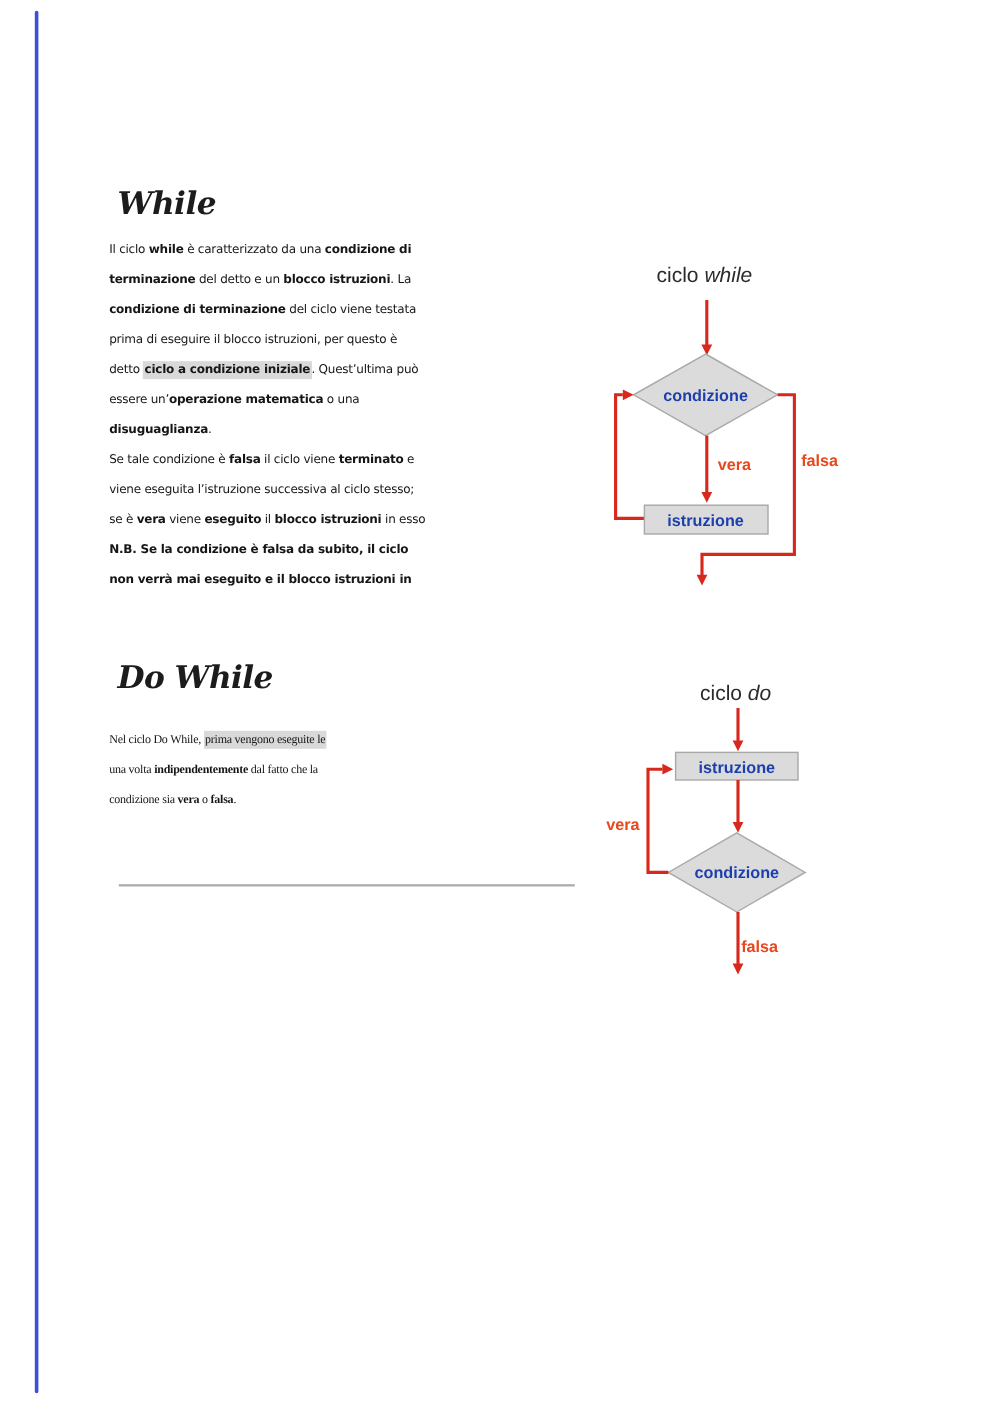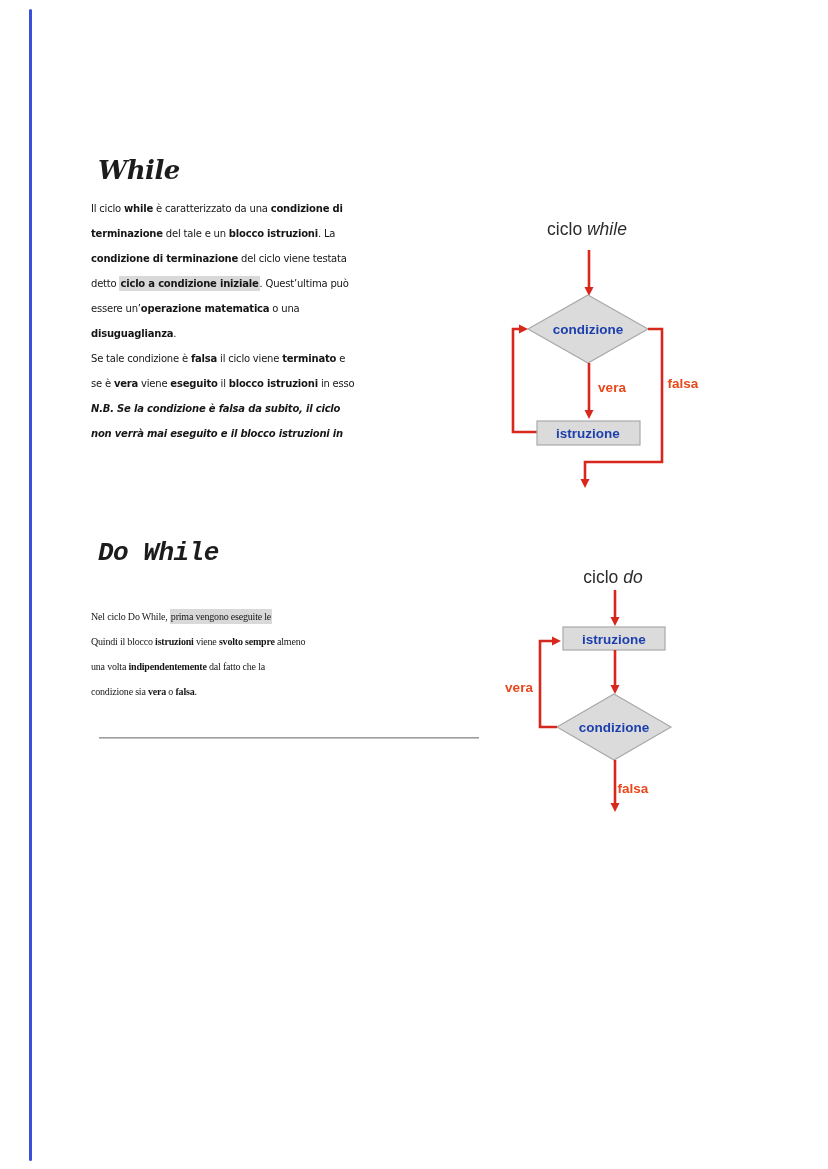--- a/index.html
+++ b/index.html
@@ -3,28 +3,28 @@
 <meta charset="utf-8">
 <style>
   html,body{margin:0;padding:0;background:#ffffff;}
   .page{position:relative;width:828px;height:1169px;background:#ffffff;overflow:hidden;
         font-family:"DejaVu Sans",sans-serif;}
   .margin-line{position:absolute;left:29px;top:9px;width:3px;height:1152px;border-radius:2px;
         background:var(--margin-line-blue,#3b4fd8);}
   .script-h{position:absolute;font-family:"DejaVu Serif",serif;font-style:italic;font-weight:bold;
         color:#1c1c1c;letter-spacing:-0.5px;line-height:1;}
   #while-heading{left:98px;top:157px;font-size:26px;}
-  #dowhile-heading{left:98px;top:540px;font-size:26px;font-family:Liberation Mono, monospace;}
+  #dowhile-heading{left:98px;top:552px;font-size:26px;}
   .body-text{position:absolute;left:91px;width:392px;font-size:10px;line-height:25px;
         color:var(--body-text,#161616);letter-spacing:-0.2px;}
   #while-paragraph{top:196px;}
   #dowhile-paragraph{top:604px;font-family:Liberation Serif, serif;}
   .tl{height:25px;white-space:nowrap;}
   .b{font-weight:bold;}
-  .i{font-style:italic;}
+  .i{}
   .hl{background:var(--highlight-gray,#d9d9d9);padding:2px 1px;}
   .divider{position:absolute;left:99px;top:737px;width:380px;height:2px;
         background:linear-gradient(to bottom,#8a8a8a,#d6d6d6);}
   .diagram{position:absolute;}
   #while-flowchart{left:490px;top:210px;}
   #do-flowchart{left:490px;top:550px;}
   .flow-line{stroke:var(--arrow-red,#d8271c);stroke-width:2.6;fill:none;}
   .arrow{fill:var(--arrow-red,#d8271c);stroke:none;}
   .shape{fill:var(--shape-fill,#dbdbdb);stroke:var(--shape-border,#a9a9a9);stroke-width:1.2;}
   .shape-label{fill:var(--shape-text-blue,#1d3fad);font-weight:bold;font-size:13.5px;
@@ -39,36 +39,37 @@
 <body>
 
 <div class="page">
 
   <div class="margin-line"></div>
 
   <div id="while-heading" class="script-h">While</div>
 
   <div id="while-paragraph" class="body-text">
       <div class="tl"><span>Il ciclo </span><span class="b">while</span><span> è caratterizzato da una </span><span class="b">condizione di</span></div>
-      <div class="tl"><span class="b">terminazione</span><span> del tale e un </span><span class="b">blocco istruzioni</span><span>.  La</span></div>
+      <div class="tl"><span class="b">terminazione</span><span> del detto e un </span><span class="b">blocco istruzioni</span><span>.  La</span></div>
       <div class="tl"><span class="b">condizione di terminazione</span><span> del ciclo viene testata</span></div>
+      <div class="tl"><span>prima di eseguire il blocco istruzioni,  per questo è</span></div>
       <div class="tl"><span>detto </span><span class="b hl">ciclo a condizione iniziale</span><span>. Quest’ultima può</span></div>
       <div class="tl"><span>essere un’</span><span class="b">operazione matematica</span><span> o una</span></div>
       <div class="tl"><span class="b">disuguaglianza</span><span>.</span></div>
       <div class="tl"><span>Se tale condizione è </span><span class="b">falsa</span><span> il ciclo viene </span><span class="b">terminato</span><span> e</span></div>
+      <div class="tl"><span>viene eseguita l’istruzione successiva al ciclo stesso;</span></div>
       <div class="tl"><span>se è </span><span class="b">vera</span><span> viene </span><span class="b">eseguito</span><span> il </span><span class="b">blocco istruzioni</span><span> in esso</span></div>
       <div class="tl"><span class="b i">N.B. Se la condizione è falsa da subito,  il ciclo</span></div>
       <div class="tl"><span class="b i">non verrà mai eseguito e il blocco istruzioni in</span></div>
     </div>
 
   <div id="dowhile-heading" class="script-h">Do While</div>
 
   <div id="dowhile-paragraph" class="body-text">
       <div class="tl"><span>Nel ciclo Do While, </span><span class="hl">prima vengono eseguite le</span></div>
-      <div class="tl"><span>Quindi il blocco </span><span class="b">istruzioni</span><span> viene </span><span class="b">svolto sempre</span><span> almeno</span></div>
       <div class="tl"><span>una volta </span><span class="b">indipendentemente</span><span> dal fatto che la</span></div>
       <div class="tl"><span>condizione sia </span><span class="b">vera</span><span> o </span><span class="b">falsa</span><span>.</span></div>
     </div>
 
   <div class="divider"></div>
 
   <svg id="while-flowchart" class="diagram" width="230" height="300" viewBox="0 0 230 300">
     <text class="diag-title" x="97" y="25" text-anchor="middle"><tspan>ciclo </tspan><tspan class="it">while</tspan></text>
 
     <path class="flow-line" d="M99,40 L99,78"></path>

